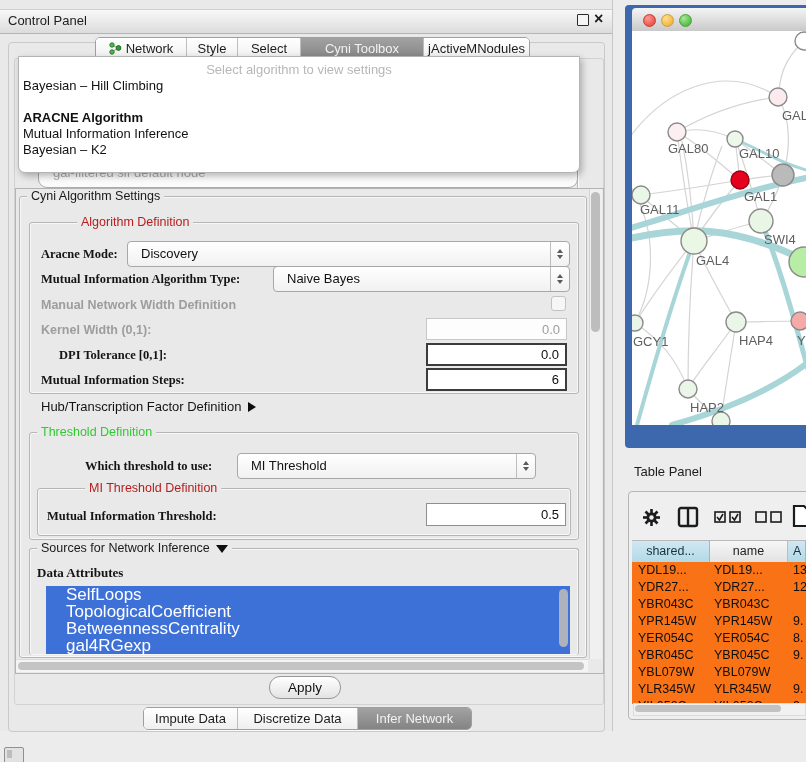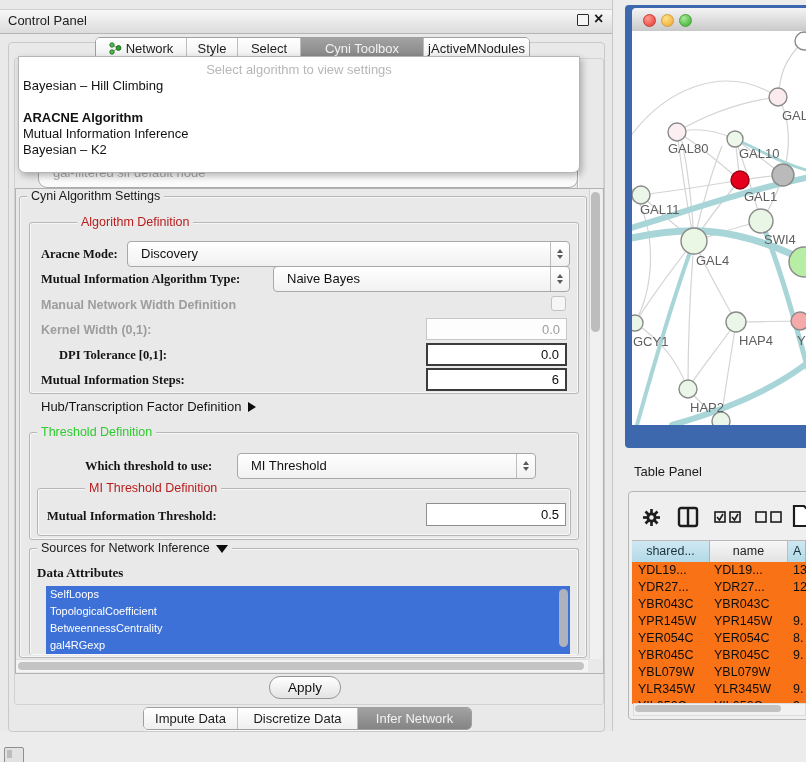--- a/index.html
+++ b/index.html
@@ -81,21 +81,21 @@
   .field-mid{border:1.5px solid #8f8f8f;color:#0c0c0c;}
 
   .chk-dis{width:13px;height:13px;border:1.5px solid #c3c3c3;border-radius:3px;background:#f6f6f6;z-index:3;}
 
   .tri-right{display:inline-block;width:0;height:0;border-top:5.5px solid transparent;border-bottom:5.5px solid transparent;
       border-left:8px solid #0d0d0d;vertical-align:-1px;margin-left:7px;}
   .tri-down{display:inline-block;width:0;height:0;border-left:6px solid transparent;border-right:6px solid transparent;
       border-top:8px solid #0d0d0d;vertical-align:-1px;margin-left:6px;}
 
   #attr-list{left:46px;top:586px;width:524px;height:68px;background:#3e71d8;overflow:hidden;z-index:3;}
-  .attr-item{height:17px;line-height:17px;color:#fff;font-size:11px;padding-left:4px;}
+  .attr-item{height:17px;line-height:17px;color:#fff;font-size:17px;padding-left:20px;}
   #attr-sb{position:absolute;right:2px;top:3px;width:9px;height:58px;background:#b9b9b9;border-radius:5px;opacity:.9;}
 
   #apply{left:269px;top:676px;width:70px;height:21px;border:1px solid #979797;border-radius:11px;
       background:linear-gradient(#ffffff,#e3e3e3);font-size:13.5px;color:#111;
       display:flex;align-items:center;justify-content:center;z-index:2;}
 
   #mini-icon{left:4px;top:747px;width:18px;height:15px;border:1.5px solid #8f8f8f;border-radius:2px;background:#e2e2e2;}
   #mini-icon:after{content:"";position:absolute;left:2px;top:2px;width:5px;height:8px;background:#bdbdbd;}
 
   

